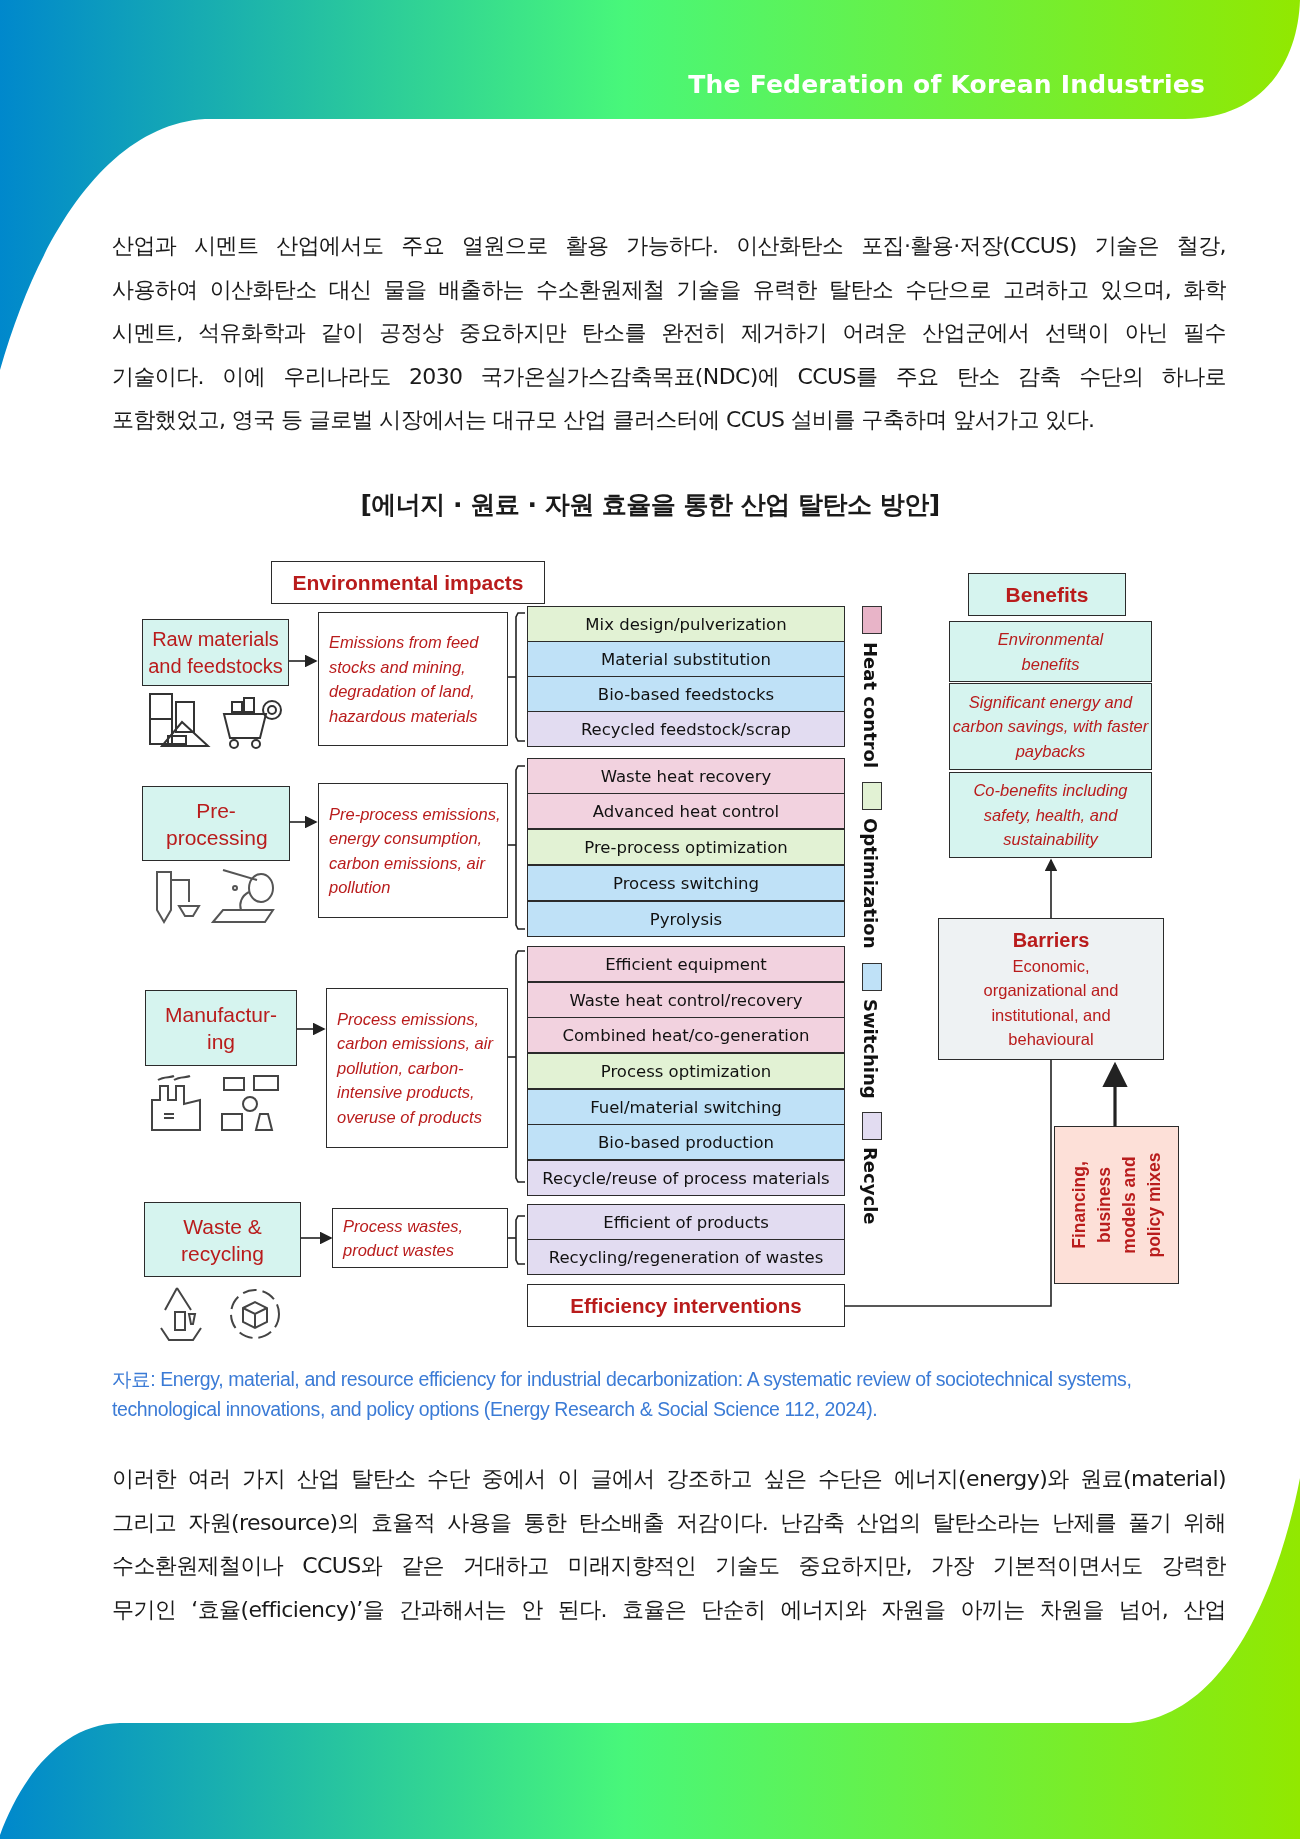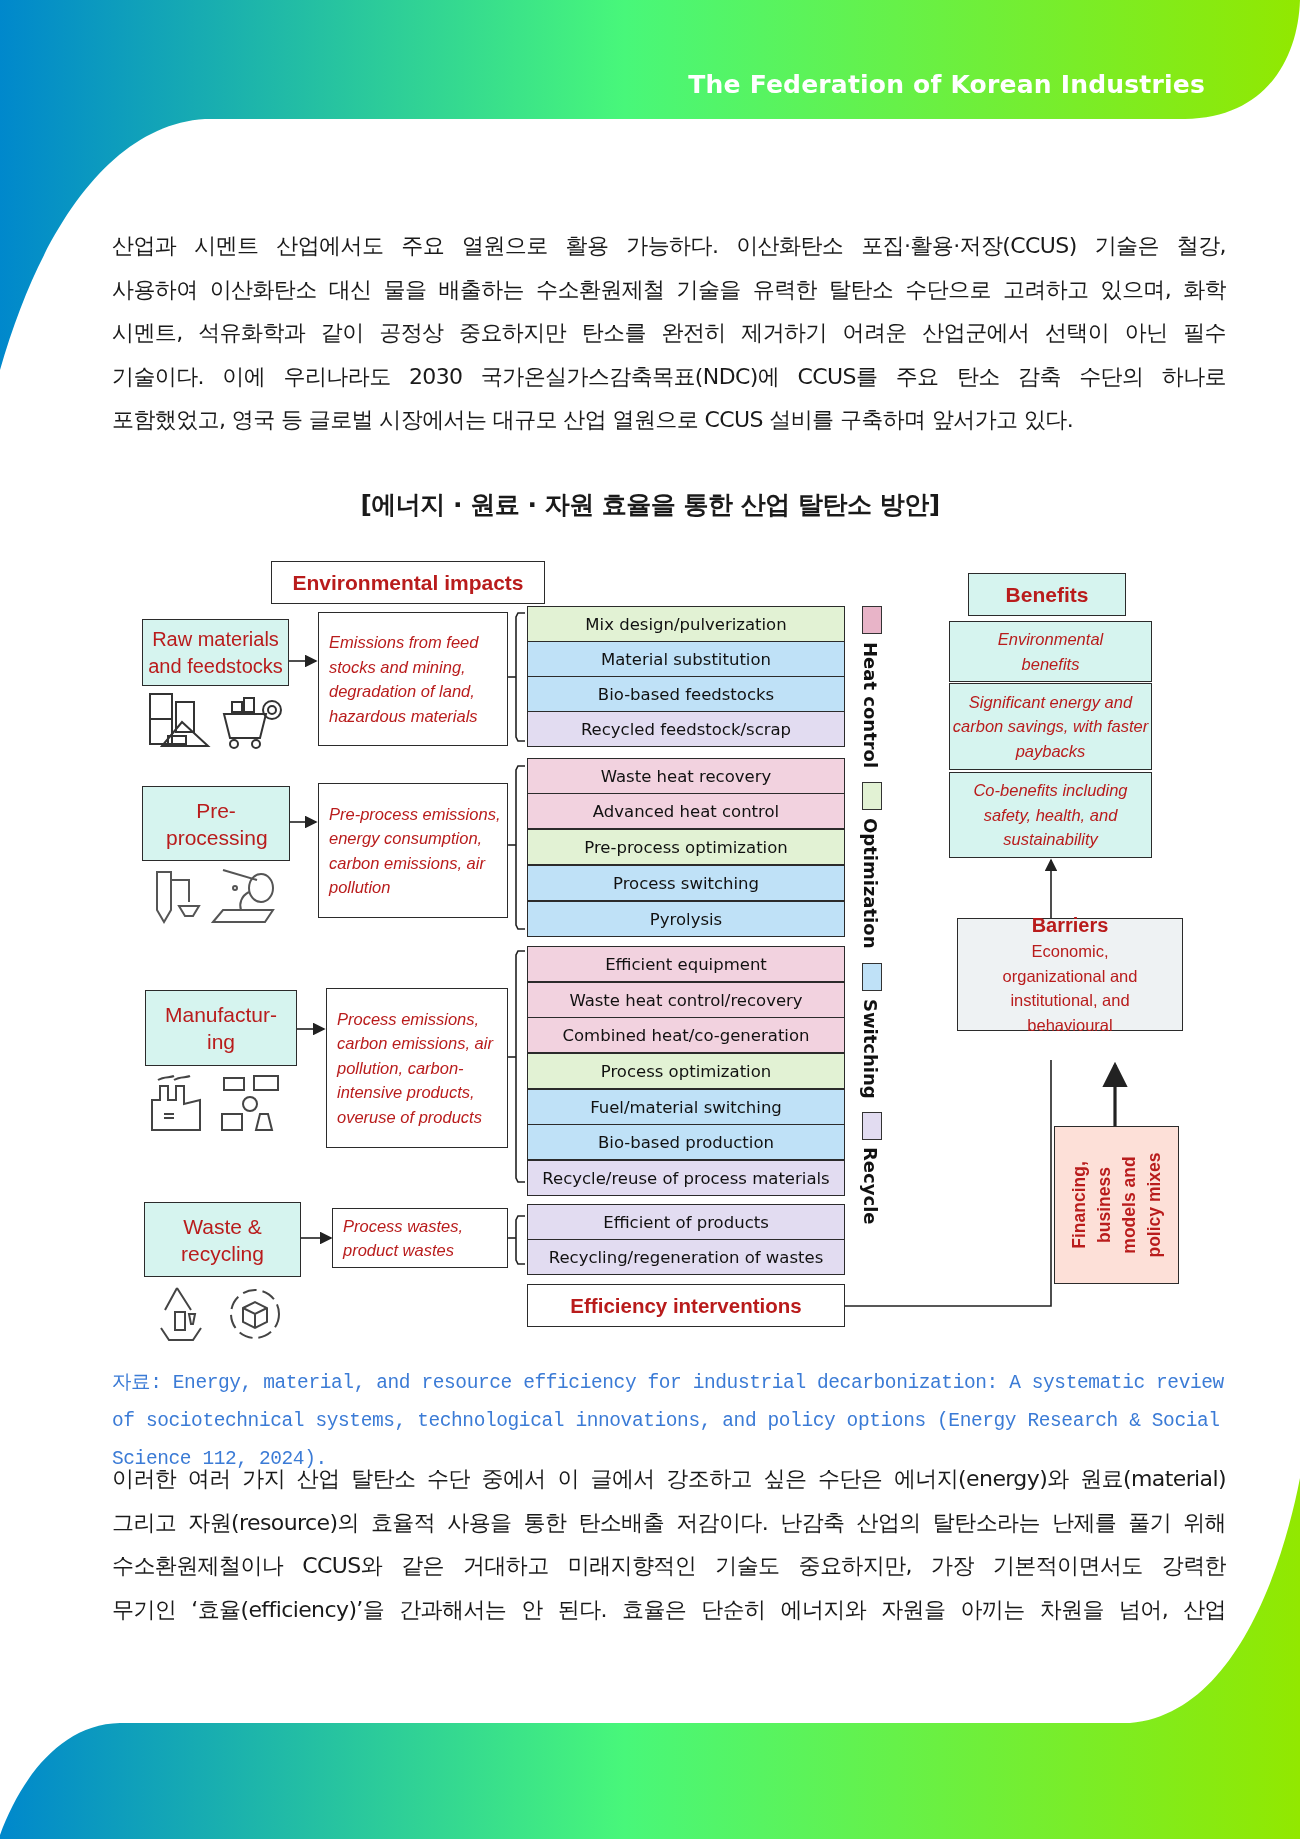--- a/index.html
+++ b/index.html
@@ -7,22 +7,22 @@
          font-family:"DejaVu Sans", "Liberation Sans", sans-serif; color:#1a1a1a; }
   #bg { position:absolute; left:0; top:0; width:1300px; height:1839px; }
   .header-title { position:absolute; right:95px; top:70px; color:#ffffff; font-size:25px; font-weight:bold;
                   font-family:"DejaVu Sans", sans-serif; letter-spacing:0.2px; }
   .para { position:absolute; left:112px; width:1114px; font-size:22px; line-height:43.5px; color:#1a1a1a;
           text-align:justify; text-align-last:justify; font-family:"DejaVu Sans", sans-serif; letter-spacing:-0.6px; }
   .para .line { display:block; height:43.5px; white-space:nowrap; overflow:hidden; }
   .para .line.last { text-align-last:left; }
   .fig-title { position:absolute; left:0; width:1300px; top:488px; text-align:center; font-size:25px; font-weight:bold;
                font-family:"DejaVu Sans", sans-serif; letter-spacing:-0.5px; }
-  .caption { position:absolute; left:112px; width:1114px; top:1364px; font-size:19.5px; line-height:38px; color:#3b7bd6;
-             font-family:Liberation Mono, monospace; letter-spacing:-0.4px; }
+  .caption { position:absolute; left:112px; width:1114px; top:1364px; font-size:19.5px; line-height:30px; color:#3b7bd6;
+             font-family:Liberation Sans, sans-serif; letter-spacing:-0.4px; }
   .box { position:absolute; box-sizing:border-box; border:1.6px solid #2b2b2b; display:flex; align-items:center;
          justify-content:center; text-align:center; font-family:Liberation Sans, sans-serif; color:#b91c1c; }
   .stage { background:#d6f4ef; font-size:20px; line-height:27px; }
   .impact { background:#fff; font-style:italic; font-size:16.5px; line-height:24.5px; justify-content:flex-start;
             text-align:left; padding-left:10px; }
   .hdr { background:#fff; font-weight:bold; font-size:21px; }
   .iv { position:absolute; box-sizing:border-box; left:527px; width:318px; height:36px; border:1.5px solid #2b2b2b;
         display:flex; align-items:center; justify-content:center; font-size:16.5px; color:#111; white-space:nowrap; }
   .c-heat { background:#f2d2df; }
   .c-opt { background:#e2f2d4; }
@@ -57,21 +57,21 @@
   <path d="M0,1839 L0,1835 C20,1780 60,1724 120,1723 L1130,1723 C1230,1715 1280,1580 1300,1478 L1300,1839 Z" fill="url(#g)"></path>
 </svg>
 
 <div class="header-title">The Federation of Korean Industries</div>
 
 <div class="para" style="top:224px;">
   <span class="line">산업과 시멘트 산업에서도 주요 열원으로 활용 가능하다. 이산화탄소 포집·활용·저장(CCUS) 기술은 철강,</span>
   <span class="line">사용하여 이산화탄소 대신 물을 배출하는 수소환원제철 기술을 유력한 탈탄소 수단으로 고려하고 있으며, 화학</span>
   <span class="line">시멘트, 석유화학과 같이 공정상 중요하지만 탄소를 완전히 제거하기 어려운 산업군에서 선택이 아닌 필수</span>
   <span class="line">기술이다. 이에 우리나라도 2030 국가온실가스감축목표(NDC)에 CCUS를 주요 탄소 감축 수단의 하나로</span>
-  <span class="line last">포함했었고, 영국 등 글로벌 시장에서는 대규모 산업 열원으로 CCUS 설비를 구축하며 앞서가고 있다.</span>
+  <span class="line last">포함했었고, 영국 등 글로벌 시장에서는 대규모 산업 클러스터에 CCUS 설비를 구축하며 앞서가고 있다.</span>
 </div>
 
 <div class="fig-title">[에너지 · 원료 · 자원 효율을 통한 산업 탈탄소 방안]</div>
 
 <div>
 
   <svg class="lines" width="1300" height="1839">
     <defs>
       <marker id="arr" markerWidth="8" markerHeight="8" refX="7" refY="4" orient="auto">
         <path d="M0,0 L8,4 L0,8 Z" fill="#222"></path>
@@ -216,21 +216,21 @@
 
   <div class="box hdr" style="left:968px; top:573px; width:158px; height:43px; background:#d6f4ef; font-size:21px;">Benefits</div>
   <div class="box benefit" style="left:949px; top:621px; width:203px; height:61px;">
     <span style="display:block; width:130px;">Environmental benefits</span>
   </div>
   <div class="box benefit" style="left:949px; top:683px; width:203px; height:87px;">Significant energy and carbon savings, with faster paybacks</div>
   <div class="box benefit" style="left:949px; top:772px; width:203px; height:86px;">
     <span style="display:block; width:180px;">Co-benefits including safety, health, and sustainability</span>
   </div>
 
-  <div class="box barriers" style="left:938px; top:918px; width:226px; height:113px;margin-left:19px;">
+  <div class="box barriers" style="left:938px; top:918px; width:226px; height:142px;">
     <b>Barriers</b>
     <span style="display:block; width:170px;">Economic, organizational and institutional, and behavioural</span>
   </div>
 
   <div class="box finance" style="left:1054px; top:1126px; width:125px; height:158px;">
     <span style="width:150px; white-space:normal;">Financing, business models and policy mixes</span>
   </div>
 </div>
 
 <div class="caption">자료: Energy, material, and resource efficiency for industrial decarbonization: A systematic review of sociotechnical systems, technological innovations, and policy options (Energy Research &amp; Social Science 112, 2024).</div>

